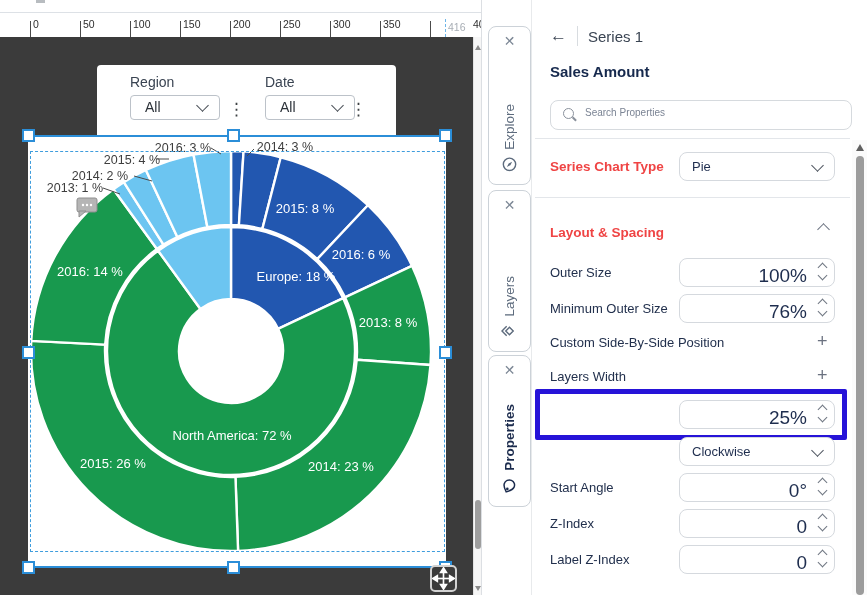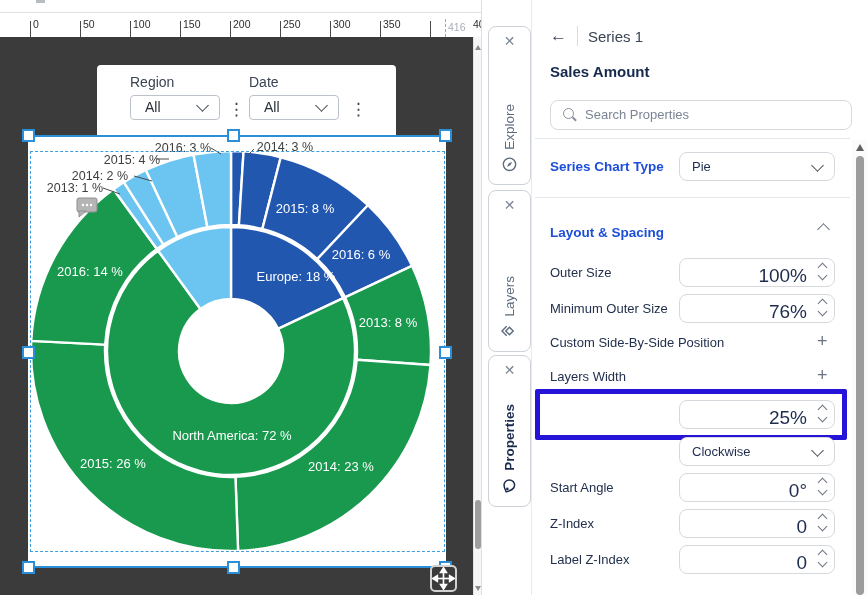--- a/index.html
+++ b/index.html
@@ -55,26 +55,26 @@
   
   .panel-main{position:absolute;left:49px;top:0;right:0;bottom:0;background:#fff;}
   .p-header{position:absolute;left:18px;top:26px;display:flex;align-items:center;gap:10px;}
   .back-arrow{font-size:17px;color:#3f4856;cursor:pointer;}
   .p-header-div{width:1px;height:20px;background:#d8dce0;}
   .p-title{font-size:15px;color:#3a4452;}
   .p-subtitle{position:absolute;left:18px;top:63px;font-size:15px;font-weight:bold;color:#16294d;}
   .search-box{position:absolute;left:18px;top:100px;width:300px;height:28px;border:1px solid #d6dade;border-radius:8px;background:#fff;}
   .search-icon{position:absolute;left:12px;top:7px;width:9px;height:9px;border:1.6px solid #8a919c;border-radius:50%;}
   .search-icon::after{content:"";position:absolute;left:8px;top:9px;width:5px;height:1.6px;background:#8a919c;transform:rotate(45deg);}
-  .search-placeholder{position:absolute;left:34px;top:6px;font-size:13px;color:#7b8494;}
+  .search-placeholder{position:absolute;left:34px;top:6px;font-size:10px;color:#7b8494;}
   .p-divider{position:absolute;left:3px;width:315px;height:1px;background:#e3e6ea;}
 
   .prow{position:absolute;left:0;width:337px;height:30px;}
   .prow-label{position:absolute;left:18px;top:0;height:30px;line-height:30px;font-size:13px;color:#22304d;}
-  .prow-label.bold{font-weight:bold;font-size:13.5px;color:#1d4ed8;}
+  .prow-label.bold{font-weight:bold;font-size:13.5px;color:#ef4444;}
   .pbox{position:absolute;left:147px;top:0;width:156px;height:29px;border:1px solid #d5d9de;border-radius:8px;background:#fff;box-sizing:border-box;}
   .pbox-value-r{position:absolute;right:27px;top:6px;font-size:19px;color:#1e2d4e;}
   .pbox-value-l{position:absolute;left:12px;top:6px;font-size:13px;color:#1e2d4e;}
   .stepper-chevs{position:absolute;right:8px;top:5px;display:flex;flex-direction:column;gap:4px;}
   .chev{width:6px;height:6px;}
   .chev-up{border-top:1.6px solid #6f7682;border-left:1.6px solid #6f7682;transform:rotate(45deg);}
   .chev-down{border-bottom:1.6px solid #6f7682;border-right:1.6px solid #6f7682;transform:rotate(45deg);margin-top:-3px;}
   .pbox .sel-chev{right:12px;top:8px;border-color:#49505b;}
   .plus-icon{position:absolute;left:285px;top:3px;font-size:18px;color:#6b7280;cursor:pointer;}
   .collapse-chev{position:absolute;left:287px;top:7px;width:8px;height:8px;border-top:1.7px solid #6b7280;border-left:1.7px solid #6b7280;transform:rotate(45deg);cursor:pointer;}
@@ -121,21 +121,21 @@
 
 <div class="abs filter-card">
   <div class="filter-group" style="left:33px;">
     <div class="filter-label">Region</div>
     <div class="filter-select">
       <span class="filter-value">All</span>
       <span class="sel-chev"></span>
     </div>
   </div>
   <span class="kebab" style="left:131px;top:38px;">⋮</span>
-  <div class="filter-group" style="left:152px;">
+  <div class="filter-group" style="left:168px;">
     <div class="filter-label">Date</div>
     <div class="filter-select">
       <span class="filter-value">All</span>
       <span class="sel-chev"></span>
     </div>
   </div>
   <span class="kebab" style="left:253px;top:38px;">⋮</span>
 </div>
 
 <div class="abs chart-widget">

